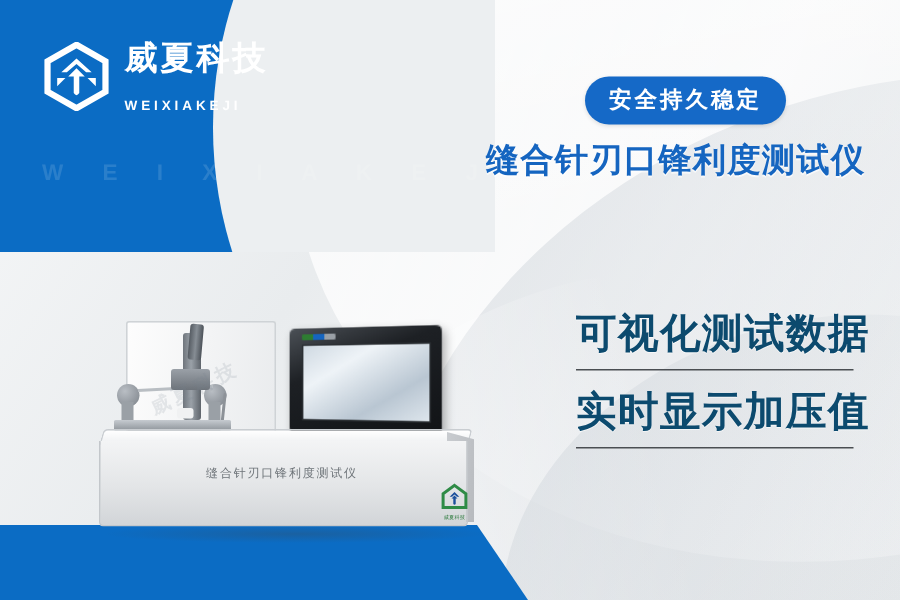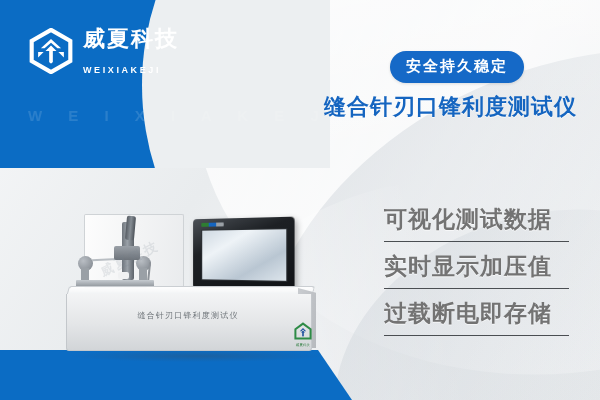--- a/index.html
+++ b/index.html
@@ -54,21 +54,21 @@
     background:#1569c7;color:#fff;font-size:15px;font-weight:bold;letter-spacing:2px;
     padding:6px 16px 7px;border-radius:16px;white-space:nowrap;
     box-shadow:0 1px 3px rgba(0,0,0,.12);}
   .headline{position:absolute;left:324px;top:92px;
     color:#1565c0;font-size:22px;font-weight:bold;letter-spacing:1px;white-space:nowrap;
     text-shadow:0 1px 0 rgba(255,255,255,.65);}
 
   
   .features{position:absolute;left:384px;top:204px;width:196px;}
   .feat{position:relative;padding-bottom:7px;margin-bottom:9px;}
-  .feat .txt{font-size:23px;font-weight:bold;color:#737373;letter-spacing:1px;
+  .feat .txt{font-size:27px;font-weight:bold;color:#0c4a6e;letter-spacing:1px;
              white-space:nowrap;text-shadow:0 1px 0 rgba(255,255,255,.6);}
   .feat .rule{position:absolute;left:0;bottom:0;width:185px;height:1.5px;background:#4a4e52;}
 
   
   .blue-bottom{position:absolute;left:0;bottom:0;width:352px;height:50px;
     background:#0b6cc4;clip-path:polygon(0 0,318px 0,352px 100%,0 100%);}
 
   
   .product{position:absolute;left:62px;top:206px;width:270px;height:152px;}
 
@@ -182,24 +182,20 @@
 
   <div class="features">
     <div class="feat">
       <div class="txt">可视化测试数据</div>
       <div class="rule"></div>
     </div>
     <div class="feat">
       <div class="txt">实时显示加压值</div>
       <div class="rule"></div>
     </div>
-    <div class="feat">
-      <div class="txt">过载断电即存储</div>
-      <div class="rule"></div>
-    </div>
   </div>
 
   <div class="blue-bottom"></div>
 
   <div class="product">
     <div class="shadow"></div>
 
     <div class="back-plate"></div>
     <div class="plate-shelf"></div>
 

